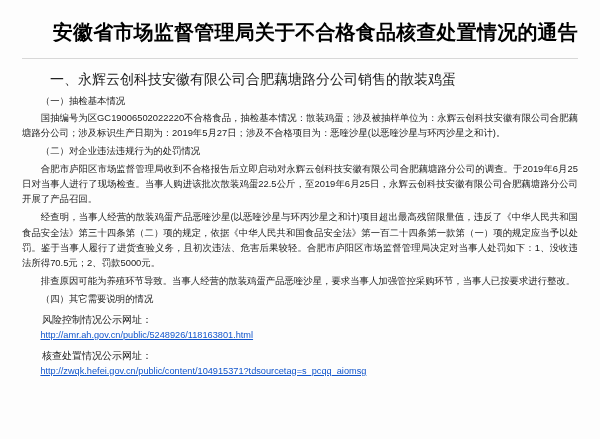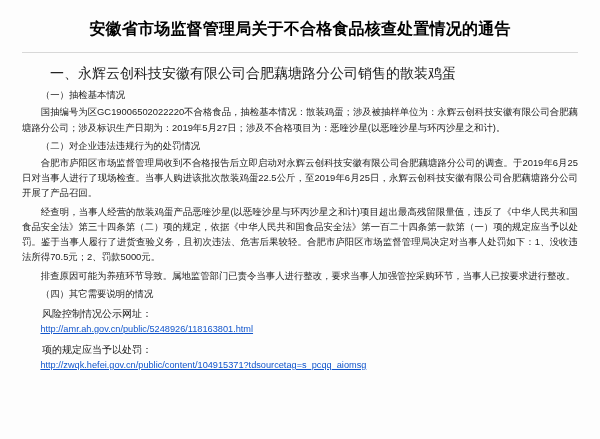--- a/index.html
+++ b/index.html
@@ -16,23 +16,23 @@
   }
   .page {
     position: relative;
     width: 600px;
     height: 439px;
     box-sizing: border-box;
     padding: 14px 22px 0 22px;
     background: #fdfdfd;
   }
   .doc-title {
-    font-size: 16px;
+    font-size: 20px;
     font-weight: bold;
-    text-align: center;
+    text-align: right;
     line-height: 1.4;
     letter-spacing: 0.2px;
     color: #000;
     margin: 4px 0 12px 0;
   }
   .rule {
     border: none;
     border-top: 1px solid #d8d8d8;
     margin: 0 0 9px 0;
   }
@@ -88,23 +88,23 @@
 
   <p class="section-head">一、永辉云创科技安徽有限公司合肥藕塘路分公司销售的散装鸡蛋</p>
 
   <p class="sub-head">（一）抽检基本情况</p>
   <p class="body-text">国抽编号为区GC19006502022220不合格食品，抽检基本情况：散装鸡蛋；涉及被抽样单位为：永辉云创科技安徽有限公司合肥藕塘路分公司；涉及标识生产日期为：2019年5月27日；涉及不合格项目为：恶喹沙星(以恶喹沙星与环丙沙星之和计)。</p>
 
   <p class="sub-head">（二）对企业违法违规行为的处罚情况</p>
   <p class="body-text">合肥市庐阳区市场监督管理局收到不合格报告后立即启动对永辉云创科技安徽有限公司合肥藕塘路分公司的调查。于2019年6月25日对当事人进行了现场检查。当事人购进该批次散装鸡蛋22.5公斤，至2019年6月25日，永辉云创科技安徽有限公司合肥藕塘路分公司开展了产品召回。</p>
   <p class="body-text">经查明，当事人经营的散装鸡蛋产品恶喹沙星(以恶喹沙星与环丙沙星之和计)项目超出最高残留限量值，违反了《中华人民共和国食品安全法》第三十四条第（二）项的规定，依据《中华人民共和国食品安全法》第一百二十四条第一款第（一）项的规定应当予以处罚。鉴于当事人履行了进货查验义务，且初次违法、危害后果较轻。合肥市庐阳区市场监督管理局决定对当事人处罚如下：1、没收违法所得70.5元；2、罚款5000元。</p>
 
-  <p class="body-text">排查原因可能为养殖环节导致。属地监管部门已责令当事人进行整改，要求当事人加强管控采购环节，当事人已按要求进行整改。</p>
+  <p class="body-text">排查原因可能为养殖环节导致。当事人经营的散装鸡蛋产品恶喹沙星，要求当事人加强管控采购环节，当事人已按要求进行整改。</p>
 
   <p class="sub-head">（四）其它需要说明的情况</p>
 
   <p class="link-label">风险控制情况公示网址：</p>
   <a class="link-url" href="#">http://amr.ah.gov.cn/public/5248926/118163801.html</a>
 
-  <p class="link-label">项的规定应当予以处罚：</p>
+  <p class="link-label">核查处置情况公示网址：</p>
   <a class="link-url" href="#">http://zwqk.hefei.gov.cn/public/content/104915371?tdsourcetag=s_pcqq_aiomsg</a>
 
 </div>
 
 </body></html>

